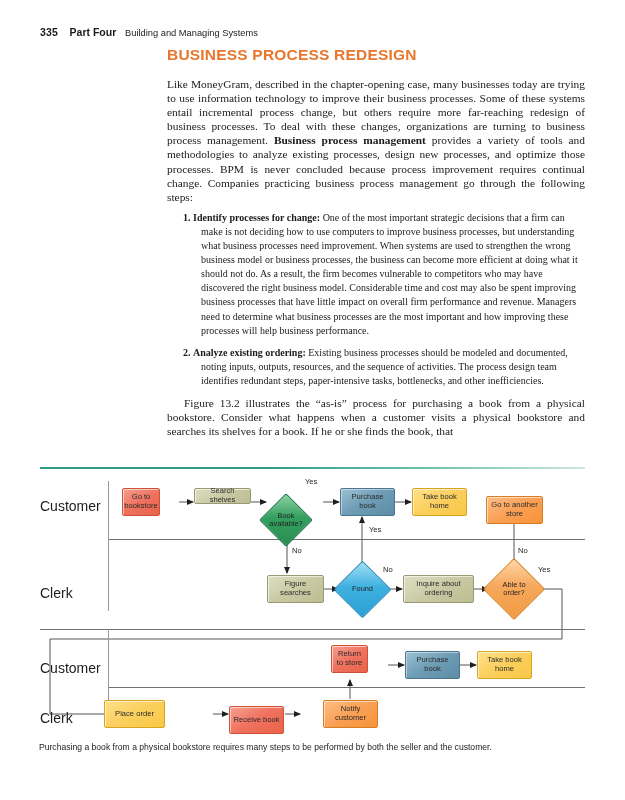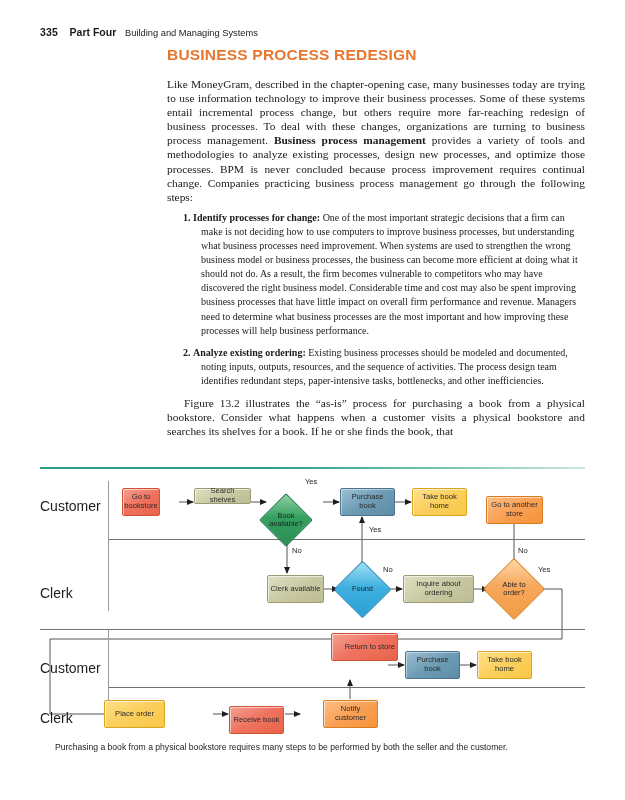--- a/index.html
+++ b/index.html
@@ -162,21 +162,21 @@
 
   .edge-label{
     position:absolute;
     font-size:7.6px;color:#1d1d1d;
     white-space:nowrap;
   }
 
   #flow-svg{position:absolute;left:0;top:0;width:545px;height:250px;overflow:visible;}
 
   #figure-caption{
-    position:absolute;left:55px;top:742px;width:545px;
+    position:absolute;left:39px;top:742px;width:545px;
     font-family:"Liberation Sans", sans-serif;
     font-size:8.6px;color:#1c1c1c;
   }
 </style>
 </head>
 <body>
 
 <div id="running-head">
   <span class="pagenum">335</span>
   <span class="part">Part Four</span>
@@ -280,35 +280,35 @@
       <span>Purchase book</span>
     </div>
     <div class="node n-yellow" style="left:372px;top:11px;width:55px;height:28px;">
       <span>Take book home</span>
     </div>
     <div class="node n-orange" style="left:446px;top:11px;width:57px;height:28px;margin-top:8px;">
       <span>Go to another store</span>
     </div>
 
     <div class="node n-khaki" style="left:227px;top:98px;width:57px;height:28px;">
-      <span>Clerk available</span>
+      <span>Figure searches</span>
     </div>
     <div class="diamond d-cyan" style="left:302px;top:92px;width:41px;height:41px;">
       <div class="dshape"></div>
       <div class="dtext">Found</div>
     </div>
     <div class="node n-khaki" style="left:363px;top:98px;width:71px;height:28px;">
       <span>Inquire about ordering</span>
     </div>
     <div class="diamond d-orange" style="left:452px;top:90px;width:44px;height:44px;">
       <div class="dshape"></div>
       <div class="dtext">Able to order?</div>
     </div>
 
-    <div class="node n-salmon" style="left:291px;top:156px;width:67px;height:28px;justify-content:flex-end;">
+    <div class="node n-salmon" style="left:291px;top:168px;width:37px;height:28px;">
       <span>Return to store</span>
     </div>
     <div class="node n-blue" style="left:365px;top:174px;width:55px;height:28px;">
       <span>Purchase book</span>
     </div>
     <div class="node n-yellow" style="left:437px;top:174px;width:55px;height:28px;">
       <span>Take book home</span>
     </div>
 
     <div class="node n-yellow" style="left:64px;top:223px;width:61px;height:28px;">

